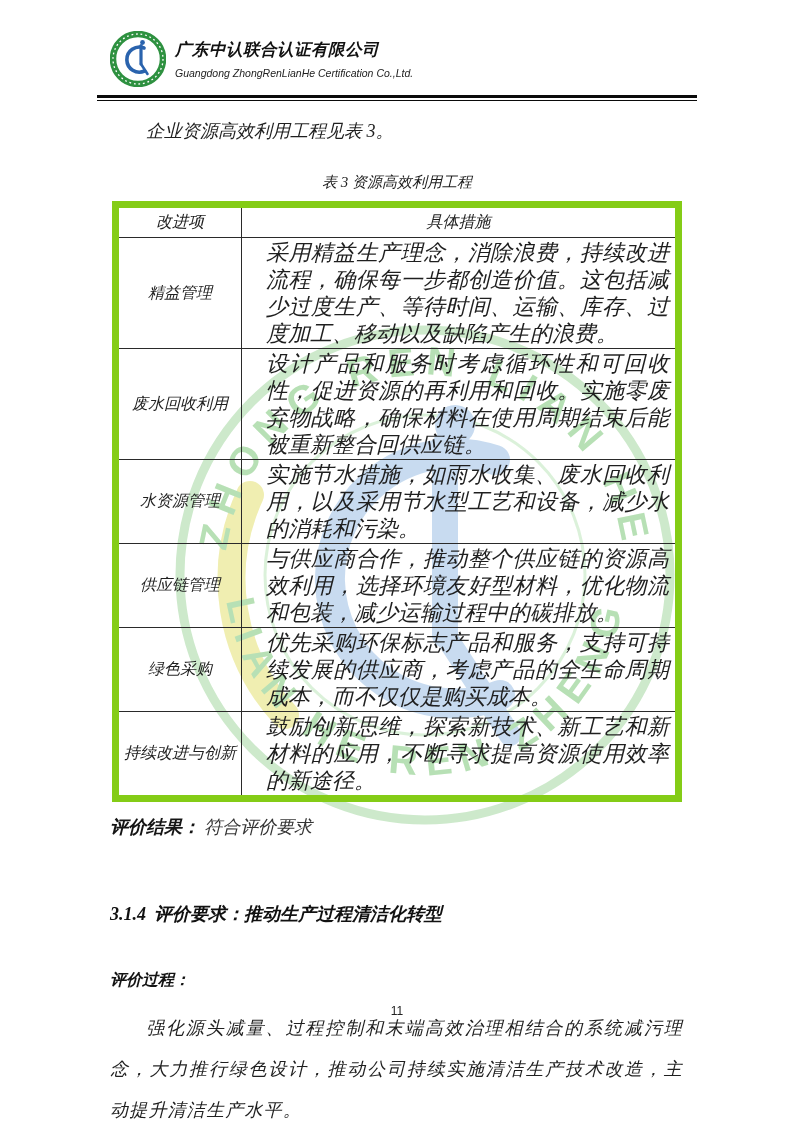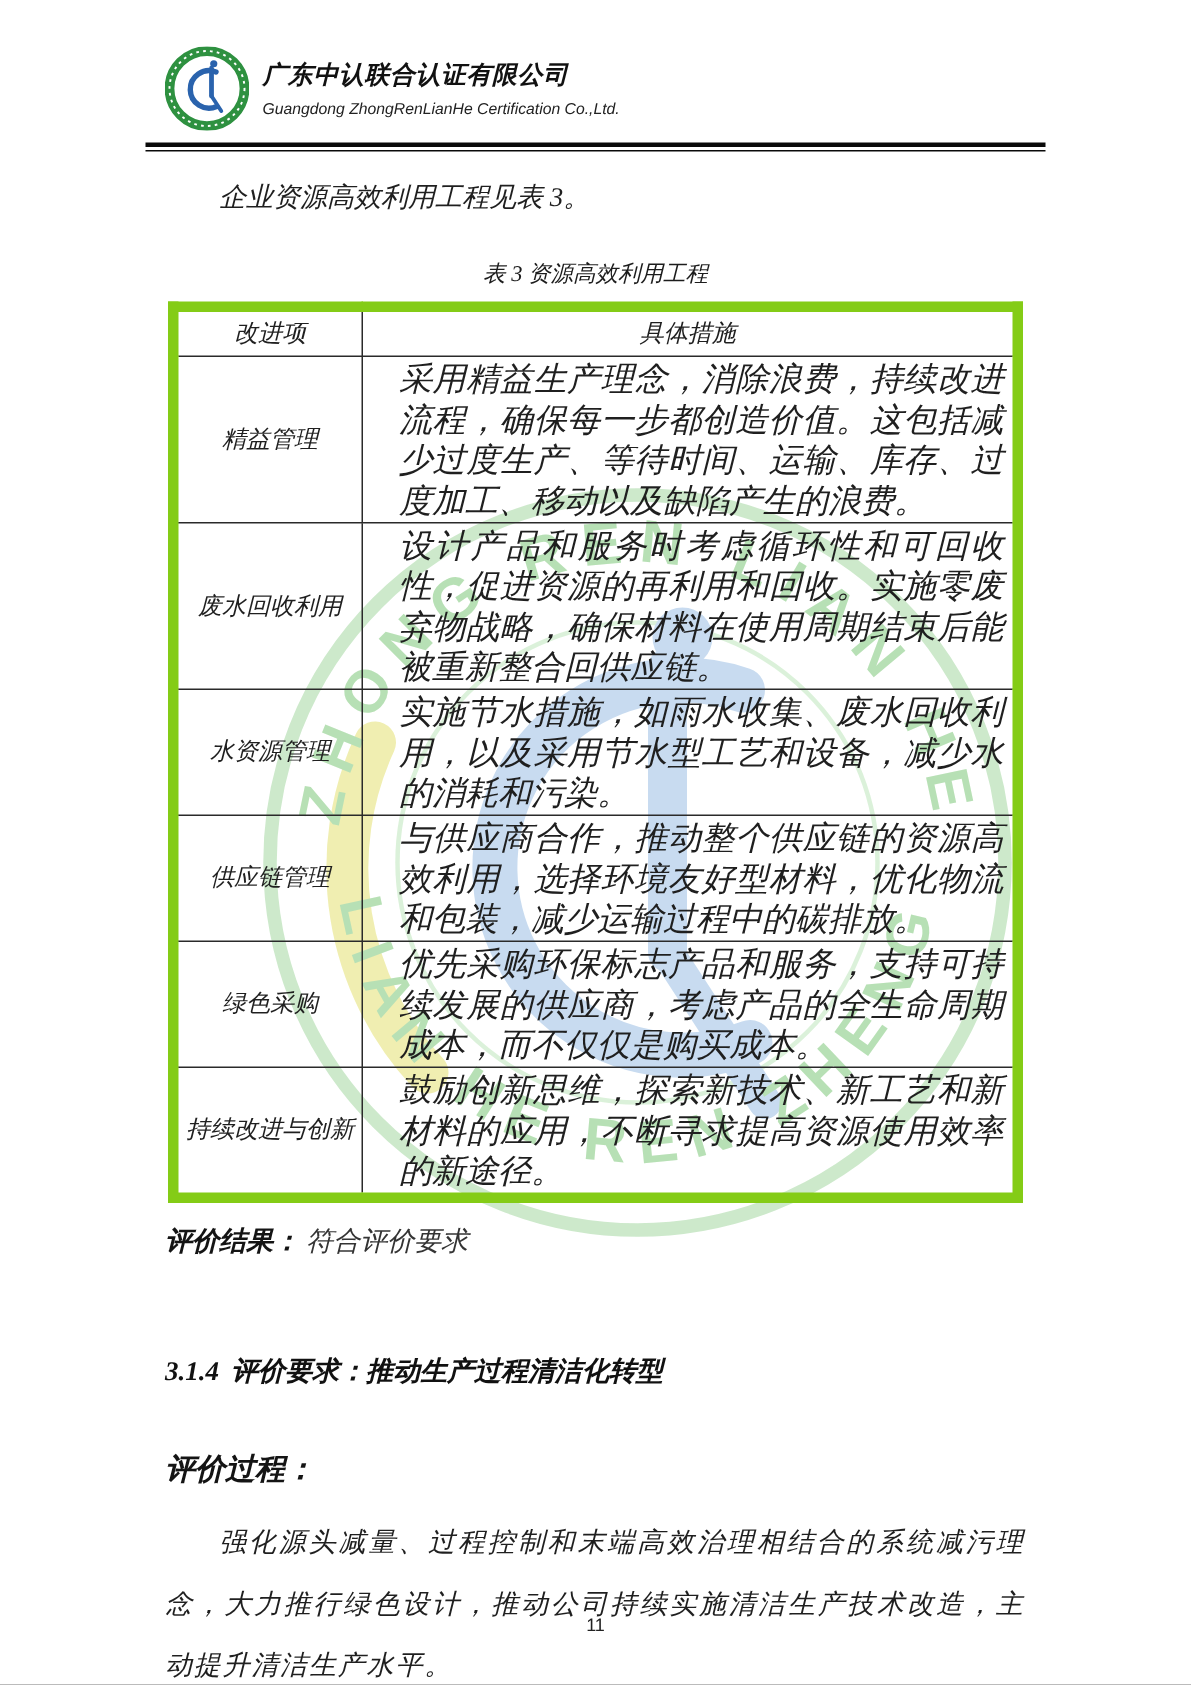--- a/index.html
+++ b/index.html
@@ -53,26 +53,26 @@
 
   
   .result-line { margin: 12px 14px 0 13px; font-size: 18px; line-height: 26px; }
   .bold-label { font-family: "Liberation Sans", sans-serif; font-weight: bold; color: #141414; }
   .result-value { color: #343434; margin-left: 4px; }
   .section-heading {
     margin: 62px 14px 0 13px; font-size: 18px; line-height: 24px;
     font-family: "Liberation Sans", sans-serif; font-weight: bold; color: #111;
   }
   .section-heading .sec-num { font-family: "Liberation Serif", serif; font-weight: bold; margin-right: 8px; }
-  .process-label { margin: 42px 14px 0 13px; font-size: 20px; line-height: 24px; }
+  .process-label { margin: 42px 14px 0 13px; font-size: 16px; line-height: 24px; }
   .bottom-para { margin: 16px 14px 0 13px; font-size: 18px; line-height: 41px; text-align: justify; letter-spacing: 1.2px; }
   .bottom-para + .bottom-para { margin-top: 0; }
 
   .page-number {
-    position: absolute; left: 0; right: 0; top: 1076px;
+    position: absolute; left: 0; right: 0; top: 1004px;
     text-align: center; font-size: 12px; color: #222;
     font-family: "Liberation Sans", sans-serif;
   }
 </style>
 </head>
 <body>
 
 <div class="page">
 
   <svg class="watermark" viewBox="0 0 520 520" aria-hidden="true">

